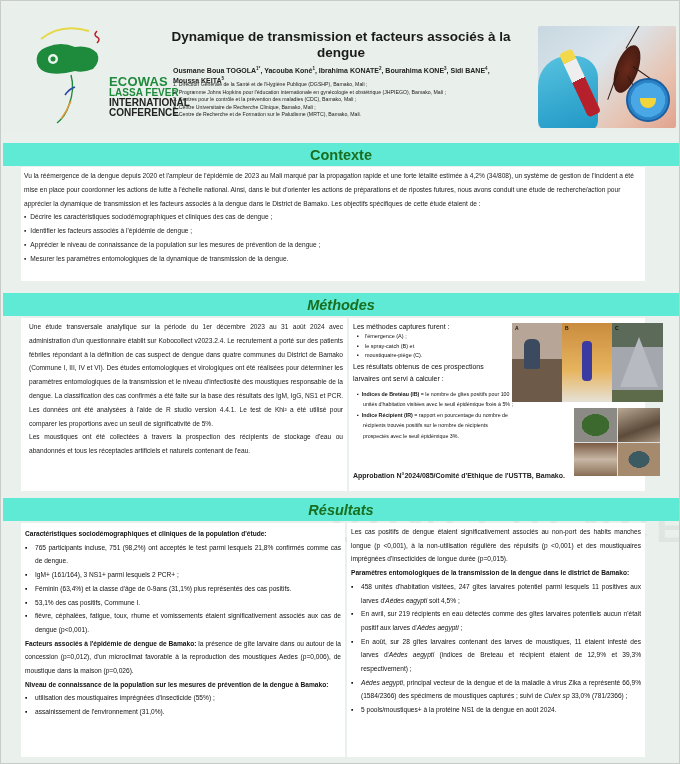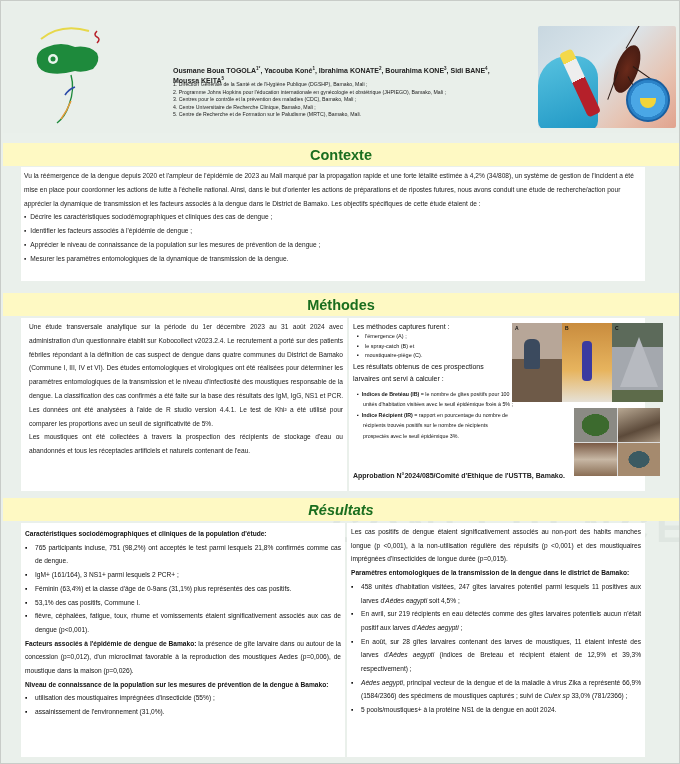--- a/index.html
+++ b/index.html
@@ -24,21 +24,21 @@
   .header-photo { position: absolute; left: 535px; top: 23px; width: 138px; height: 102px; border-radius: 2px; overflow: hidden;
     background: linear-gradient(135deg, #c8d7e0 0%, #dbe6ec 40%, #e7c2b0 75%, #e1a38e 100%); }
   .glove { position: absolute; left: 0; top: 30px; width: 60px; height: 75px; background: linear-gradient(160deg, #58c3e0, #1e96c4); border-radius: 30px 22px 10px 10px; }
   .tube { position: absolute; left: 35px; top: 22px; width: 14px; height: 70px; background: linear-gradient(#f3d84a 0 16%, #eee 16% 45%, #b5202a 45% 100%); transform: rotate(-25deg); border-radius: 4px; }
   .mosq-body { position: absolute; left: 78px; top: 18px; width: 22px; height: 50px; background: radial-gradient(#6a2a1a, #3a1710); border-radius: 50%; transform: rotate(20deg); }
   .mosq-leg { position: absolute; height: 1px; background: #2a1a14; transform-origin: left center; }
   .seal { position: absolute; right: 6px; bottom: 6px; width: 44px; height: 44px; border-radius: 50%; background: radial-gradient(#4aa7e6 0 60%, #2b83c8 61% 100%); border: 2px solid #1a5fa0; }
   .seal-inner { position: absolute; left: 12px; top: 18px; width: 16px; height: 10px; background: #f2d53a; border-radius: 0 0 8px 8px; }
 
   
-  .sec-head { position: absolute; left: 2px; width: 676px; height: 23px; background: #fef9c3; display: flex; align-items: center; justify-content: center; }
+  .sec-head { position: absolute; left: 2px; width: 676px; height: 23px; background: #5eead4; display: flex; align-items: center; justify-content: center; }
   .sec-head span { color: #1a6e1f; font-weight: bold; font-size: 14.5px; }
 
   .box { position: absolute; background: #ffffff; }
   .txt { font-size: 6.6px; line-height: 13.8px; color: #1a1a1a; }
   .txt .bul::before { content: "\25AA"; margin-right: 4px; color: #333; }
 
   
   .ctx-box { left: 20px; top: 166px; width: 624px; height: 114px; padding: 2px 3px; }
 
   
@@ -87,23 +87,30 @@
       <svg width="140" height="100" viewBox="0 0 140 100">
         <path d="M10 14 Q30 -2 58 6" stroke="#e7d84a" stroke-width="2" fill="none"></path>
         <path d="M66 6 Q62 10 66 12 Q70 14 66 18" stroke="#b8202a" stroke-width="1.5" fill="none"></path>
         <path d="M6 38 Q4 26 16 22 Q30 16 44 22 Q58 20 66 28 Q70 36 62 44 Q52 48 44 46 Q30 50 18 48 Q8 46 6 38 Z" fill="#1e8a3c"></path>
         <circle cx="22" cy="34" r="5" fill="#ffffff" opacity="0.9"></circle>
         <circle cx="22" cy="34" r="2.5" fill="#1e8a3c"></circle>
         <path d="M40 50 Q44 64 38 80 Q34 92 26 98" stroke="#1e8a3c" stroke-width="1.4" fill="none"></path>
         <path d="M34 70 Q38 64 44 62" stroke="#2b4aa8" stroke-width="1.6" fill="none"></path>
         <path d="M40 76 Q36 86 30 94" stroke="#e79a3a" stroke-width="1.4" fill="none"></path>
       </svg>
+      <div class="logo-text">
+        <div class="l1">ECOWAS</div>
+        <div class="l2">LASSA FEVER</div>
+        <div class="l3">INTERNATIONAL</div>
+        <div class="l4">CONFERENCE</div>
+      </div>
     </div>
 
     <div class="title">
+      <div>Dynamique de transmission et facteurs associés à la dengue</div>
     </div>
 
     <div class="authors">
       <span>Ousmane Boua TOGOLA</span><sup>1*</sup>,
       <span>Yacouba Koné</span><sup>1</sup>,
       <span>Ibrahima KONATE</span><sup>2</sup>,
       <span>Bourahima KONE</span><sup>3</sup>,
       <span>Sidi BANE</span><sup>4</sup>,
       <span>Moussa KEITA</span><sup>5</sup>
     </div>
@@ -134,21 +141,21 @@
     <span>Contexte</span>
   </div>
   <div class="box ctx-box txt">
     <div>Vu la réémergence de la dengue depuis 2020 et l'ampleur de l'épidémie de 2023 au Mali marqué par la propagation rapide et une forte létalité estimée à 4,2% (34/808), un système de gestion de l'incident a été mise en place pour coordonner les actions de lutte à l'échelle national. Ainsi, dans le but d'orienter les actions de préparations et de ripostes futures, nous avons conduit une étude de recherche/action pour apprécier la dynamique de transmission et les facteurs associés à la dengue dans le District de Bamako. Les objectifs spécifiques de cette étude étaient de :</div>
     <div class="bul">Décrire les caractéristiques sociodémographiques et cliniques des cas de dengue ;</div>
     <div class="bul">Identifier les facteurs associés à l'épidémie de dengue ;</div>
     <div class="bul">Apprécier le niveau de connaissance de la population sur les mesures de prévention de la dengue ;</div>
     <div class="bul">Mesurer les paramètres entomologiques de la dynamique de transmission de la dengue.</div>
   </div>
 
-  <div class="sec-head" style="top:292px;">
+  <div class="sec-head" style="top:292px;font-style:italic;">
     <span>Méthodes</span>
   </div>
   <div class="box meth-left txt">
     <div>Une étude transversale analytique sur la période du 1er décembre 2023 au 31 août 2024 avec administration d'un questionnaire établit sur Kobocollect v2023.2.4. Le recrutement a porté sur des patients fébriles répondant à la définition de cas suspect de dengue dans quatre communes du District de Bamako (Commune I, III, IV et VI). Des études entomologiques et virologiques ont été réalisées pour déterminer les paramètres entomologiques de la transmission et le niveau d'infectiosité des moustiques responsable de la dengue.  La classification des cas confirmés a été faite sur la base des résultats des IgM, IgG, NS1 et PCR. Les données ont été analysées à l'aide de R studio version 4.4.1. Le test de Khi² a été utilisé pour comparer les proportions avec un seuil de significativité de 5%.</div>
     <div>Les moustiques ont été collectées à travers la prospection des récipients de stockage d'eau ou abandonnés et tous les réceptacles artificiels et naturels contenant de l'eau.</div>
   </div>
   <div class="box meth-right">
     <div class="cap-title">Les méthodes captures furent :</div>
     <div class="cap-item">l'émergence (A) ;</div>
     <div class="cap-item">le spray-catch (B) et</div>

